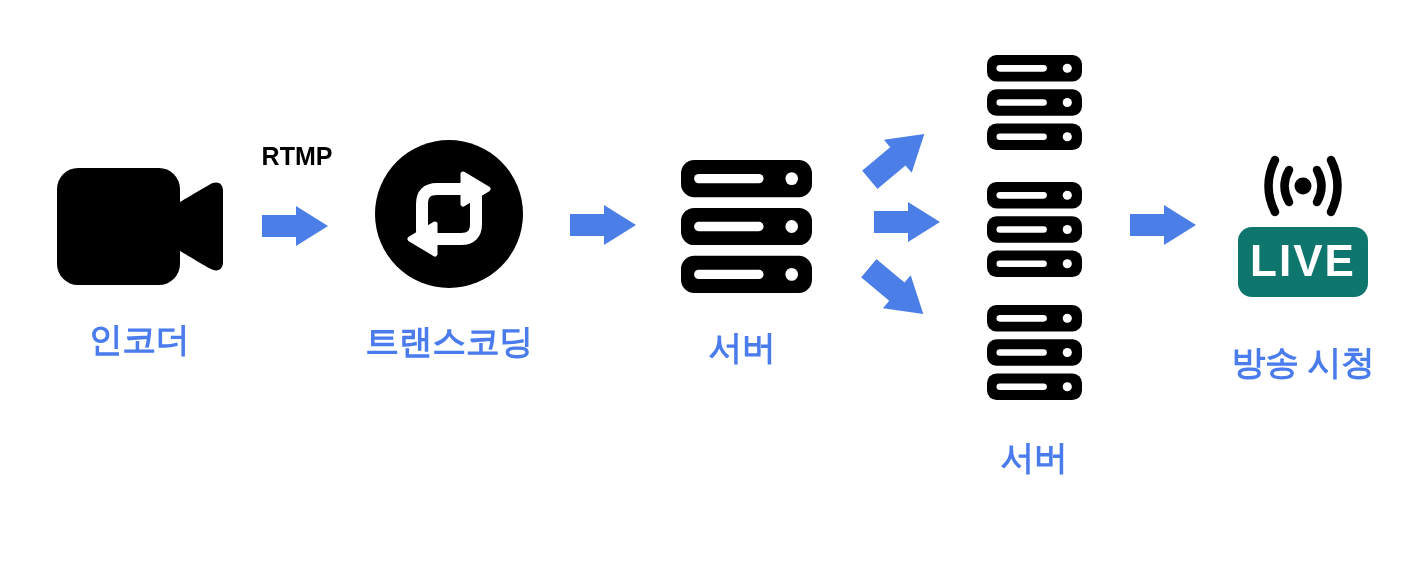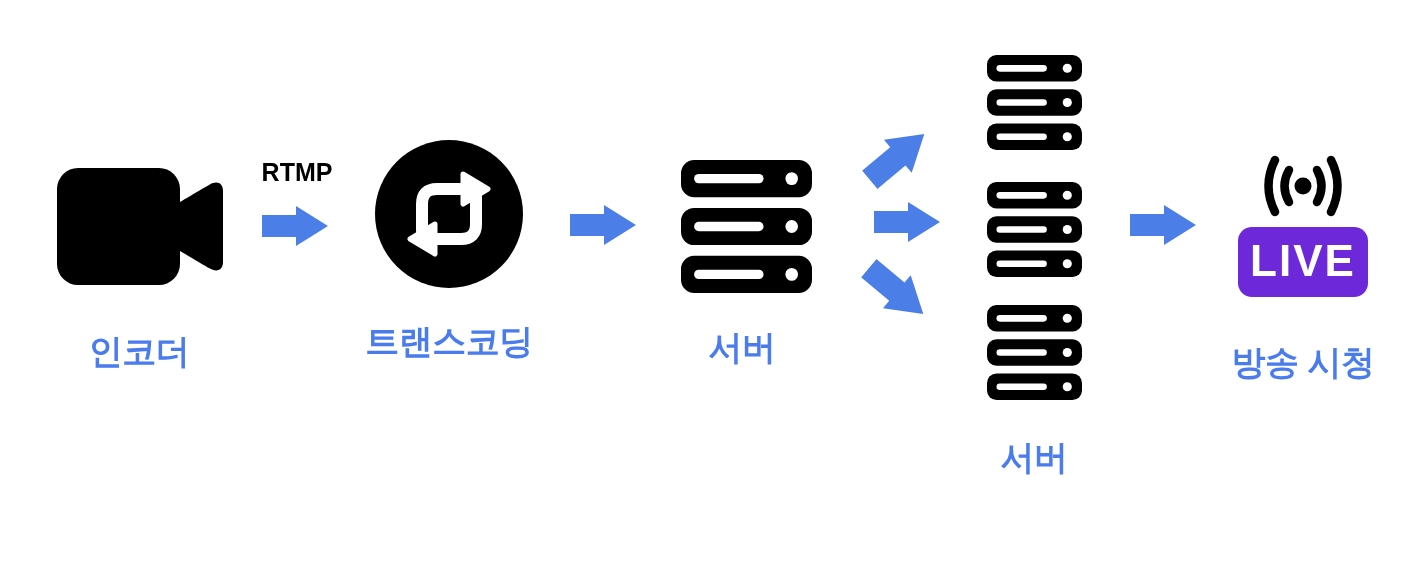--- a/index.html
+++ b/index.html
@@ -35,21 +35,21 @@
     font-size: 25px;
     color: #000000;
   }
   .arrow-svg { position: absolute; overflow: visible; }
   .live-badge {
     position: absolute;
     left: 1238px;
     top: 227px;
     width: 130px;
     height: 70px;
-    background: #6d28d9;
+    background: #0f766e;
     border-radius: 14px;
     display: flex;
     align-items: center;
     justify-content: center;
   }
   .live-badge-text {
     color: #ffffff;
     font-weight: bold;
     font-size: 44px;
     letter-spacing: 2px;
@@ -85,23 +85,23 @@
     </symbol>
   </defs>
 </svg>
 
 <div class="canvas">
 
   <svg class="abs" style="left:57px; top:168px;" width="168" height="117" viewBox="0 0 168 117">
     <rect x="0" y="0" width="123" height="117" rx="21" class="ink"></rect>
     <path class="ink" d="M123,34 C130,30 148,19 152,17 C160,12 166,15 166,23 L166,94 C166,102 160,105 152,100 C148,98 130,87 123,83 Z"></path>
   </svg>
-  <div class="label" style="left:39px; top:332px;">인코더</div>
+  <div class="label" style="left:39px; top:320px;">인코더</div>
 
-  <div class="edge-label-text" style="left:247px; top:158px;">RTMP</div>
+  <div class="edge-label-text" style="left:247px; top:142px;">RTMP</div>
   <svg class="arrow-svg" style="left:262px; top:206px;" width="66" height="40" viewBox="0 0 66 40">
     <use href="#sym-block-arrow" fill="#4C7EE8"></use>
   </svg>
 
   <svg class="abs" style="left:375px; top:140px;" width="148" height="148" viewBox="0 0 148 148">
     <circle cx="74" cy="74" r="74" class="ink"></circle>
     <path d="M47,91 L47,64 Q47,49 62,49 L90,49" stroke="#ffffff" stroke-width="12" fill="none" stroke-linecap="round" stroke-linejoin="round"></path>
     <polygon points="88,34 113,49 88,64" fill="#ffffff" stroke="#ffffff" stroke-width="5" stroke-linejoin="round"></polygon>
     <path d="M101,57 L101,84 Q101,99 86,99 L58,99" stroke="#ffffff" stroke-width="12" fill="none" stroke-linecap="round" stroke-linejoin="round"></path>
     <polygon points="60,84 35,99 60,114" fill="#ffffff" stroke="#ffffff" stroke-width="5" stroke-linejoin="round"></polygon>

